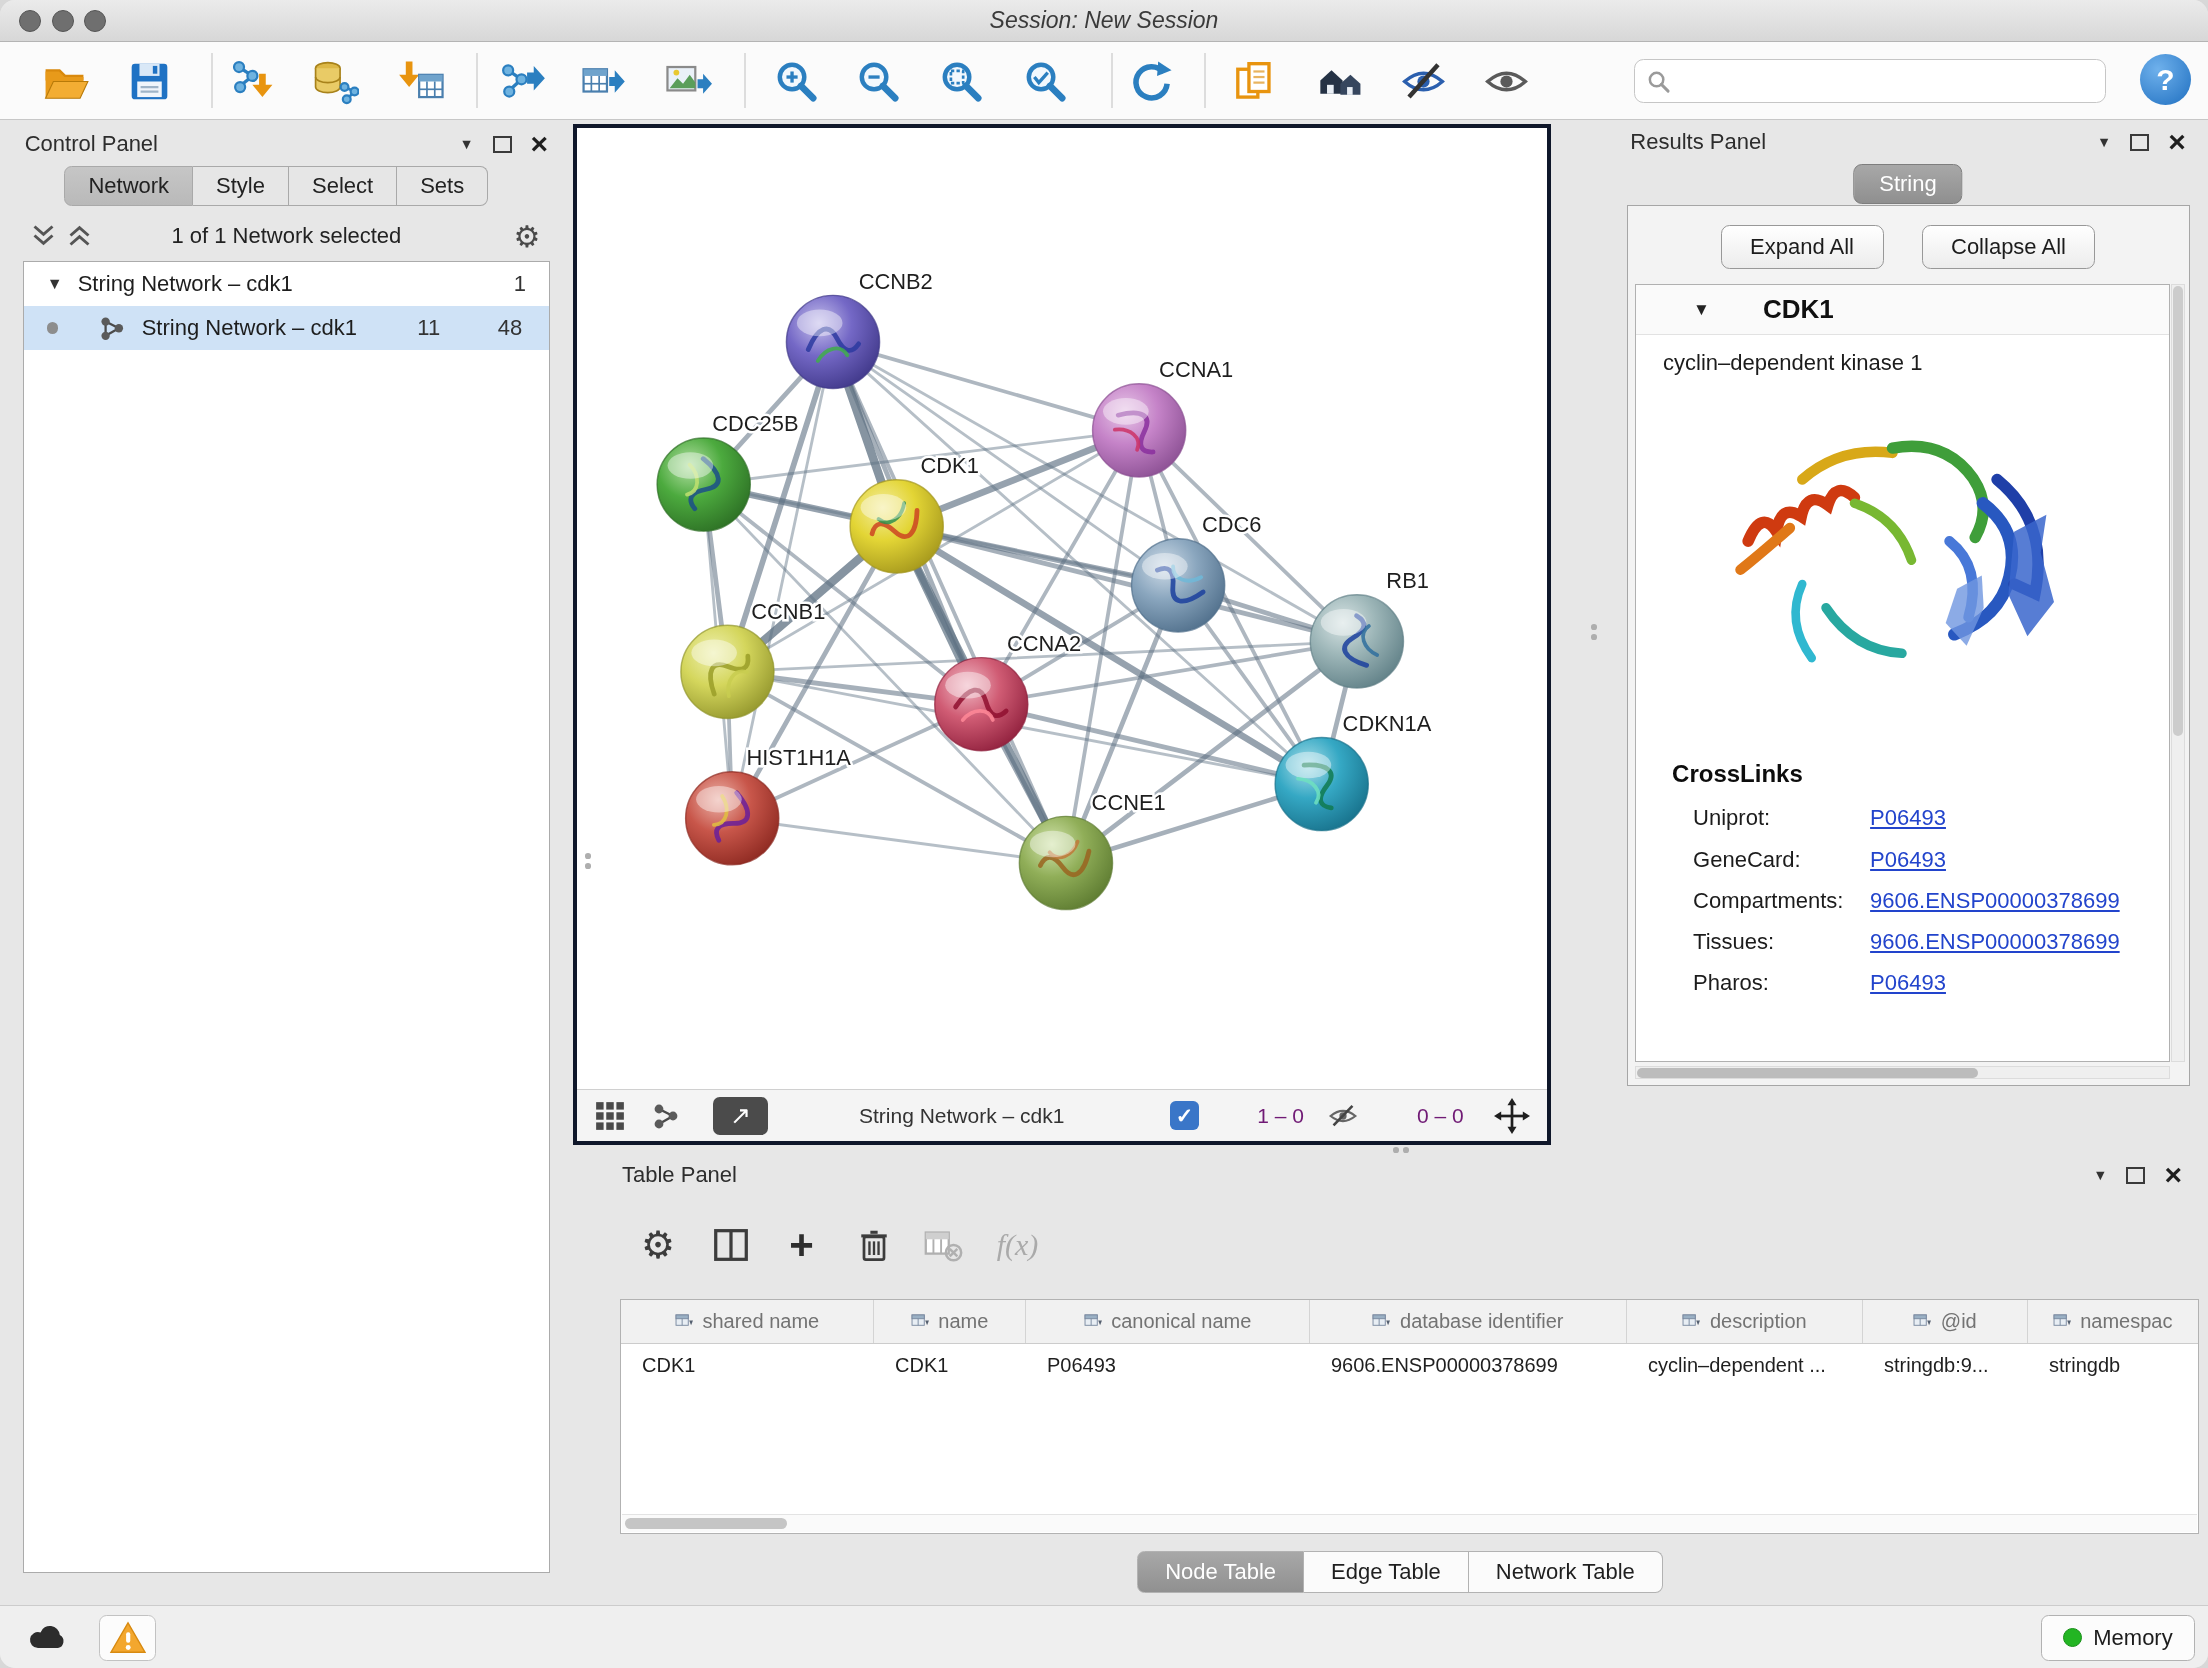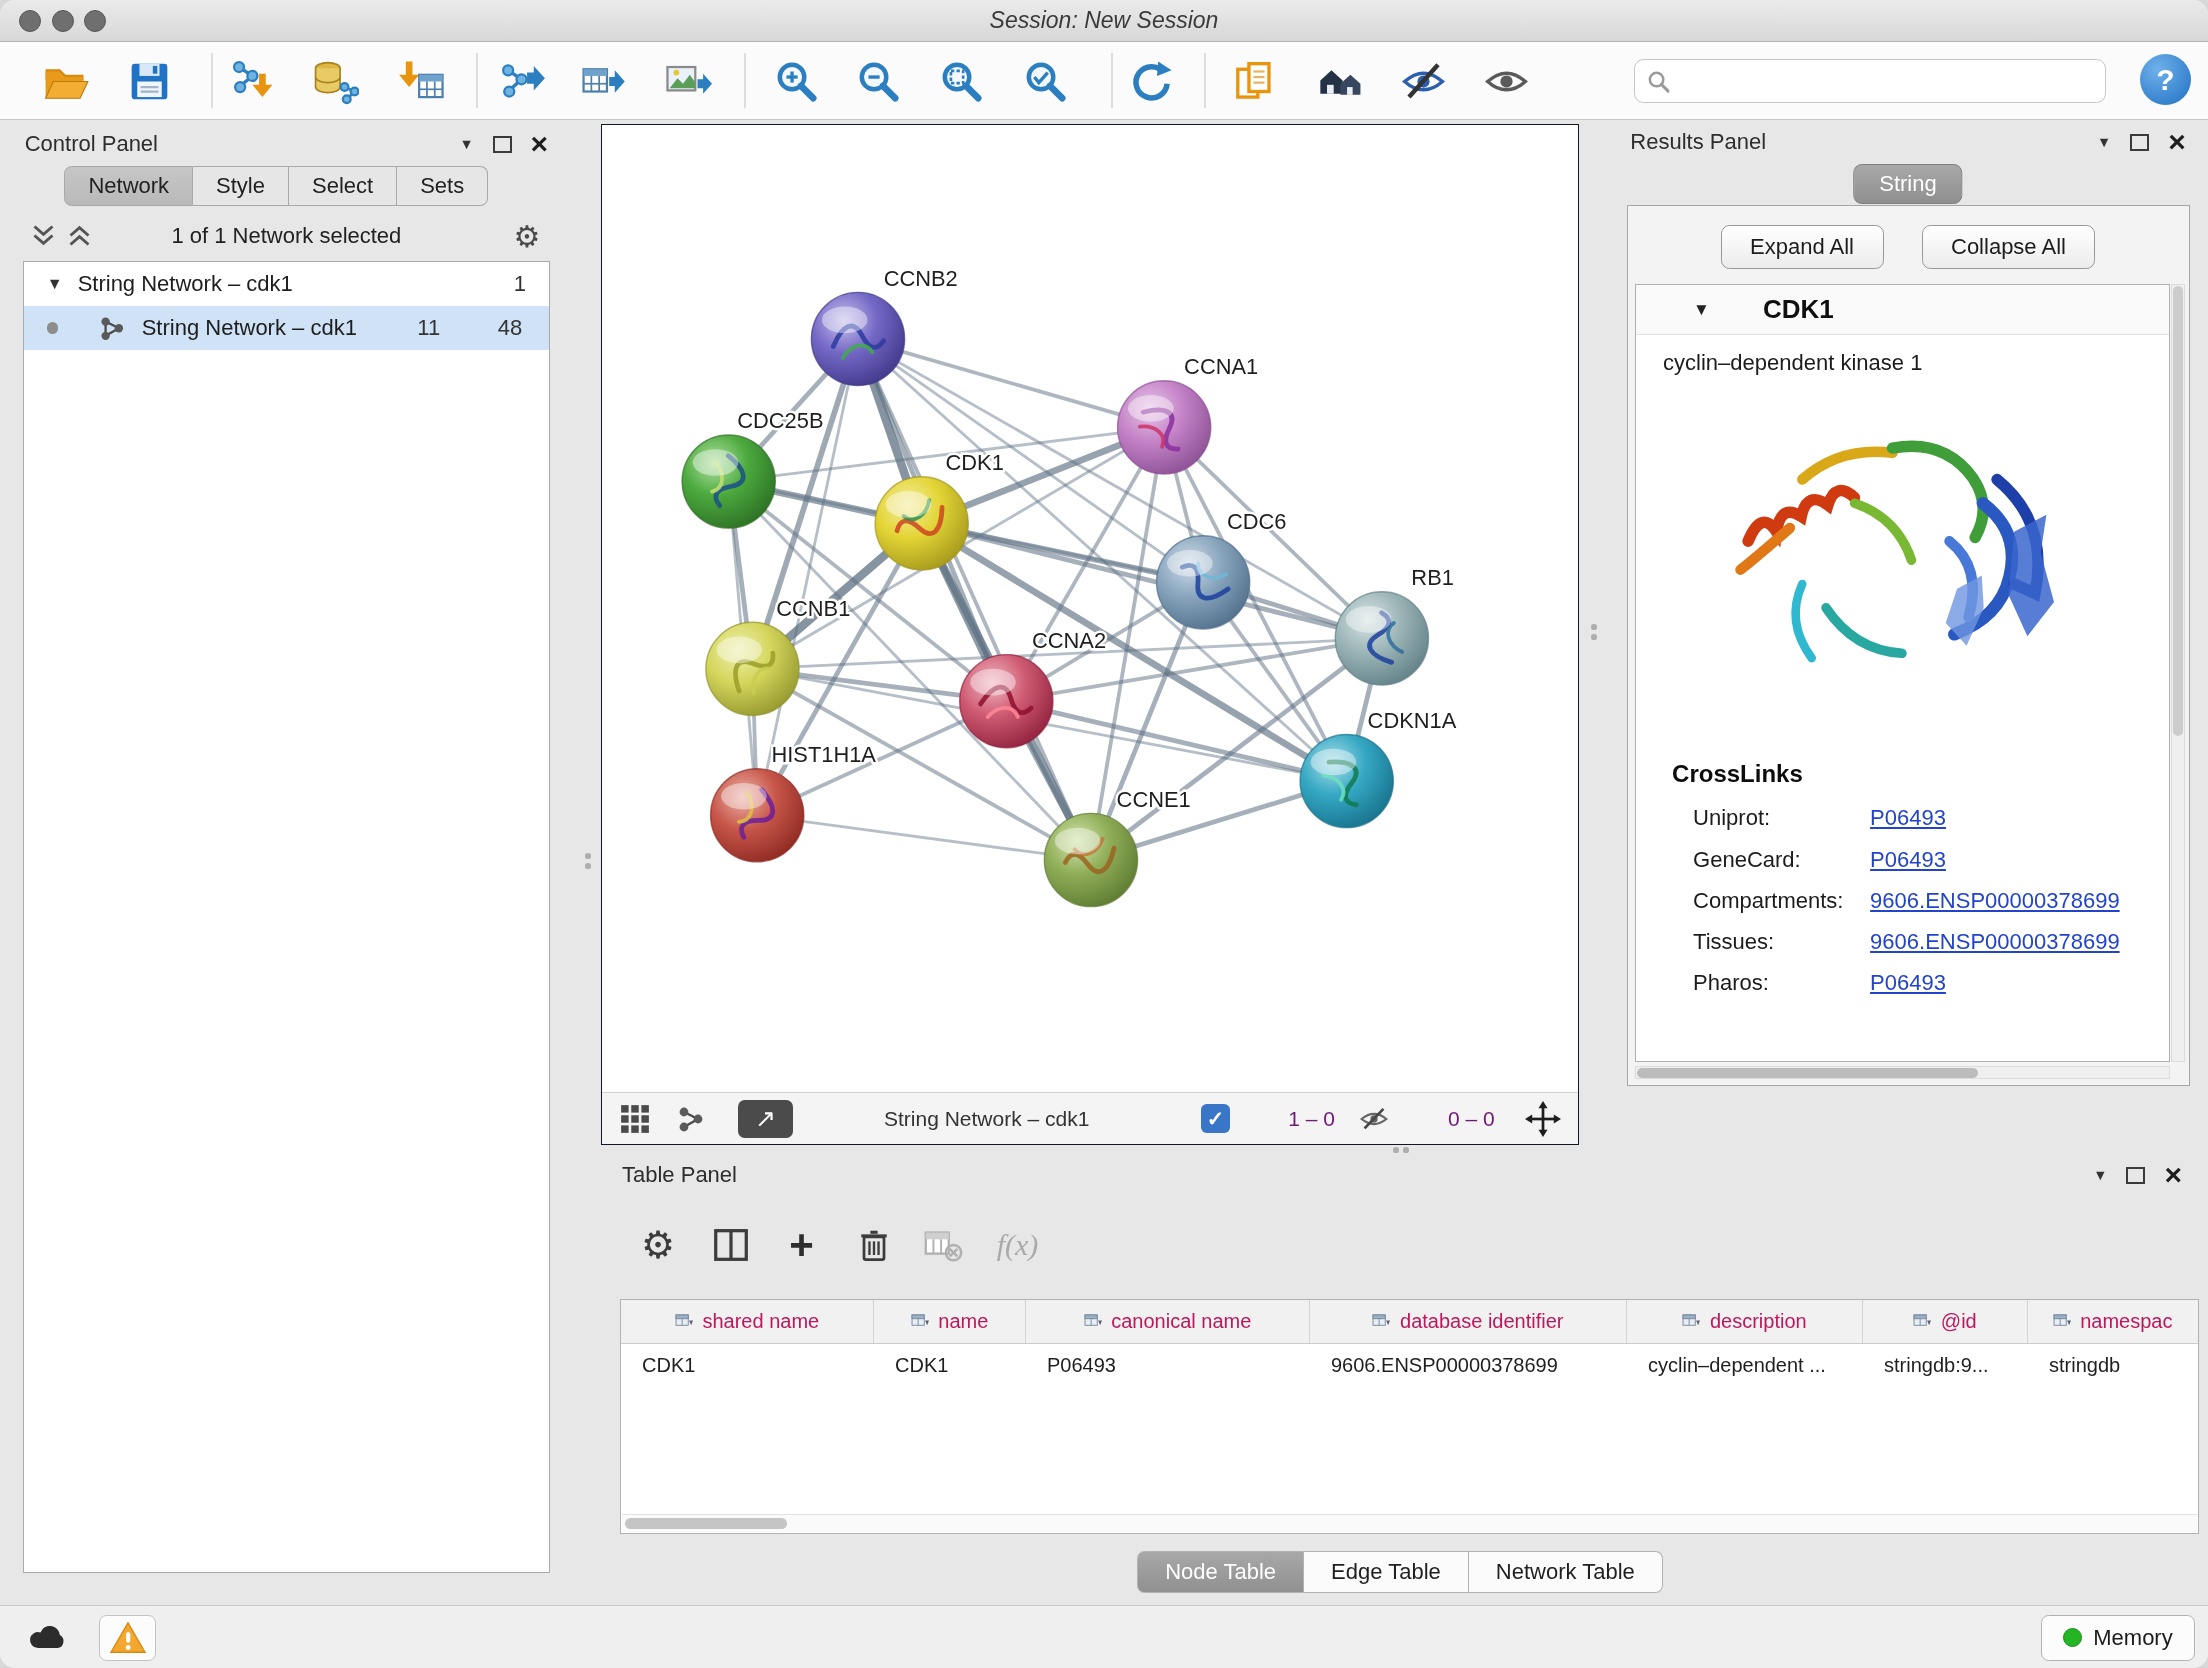--- a/index.html
+++ b/index.html
@@ -37,21 +37,21 @@
   .cp-statusrow{position:absolute;left:0;top:88px;width:100%;height:44px;}
   .cp-status{line-height:44px;text-align:center;font-size:22px;color:#222;}
   .cp-tree{position:absolute;left:11.4px;top:135px;right:11.4px;bottom:1.9px;background:#fff;border:1px solid #ababab;box-sizing:border-box;}
   .tree-row{display:flex;align-items:center;height:44px;font-size:22px;color:#1d1d1d;padding:0 23px;gap:15px;}
   .tree-row.sel{background:#cfe2f6;}
   .tree-count{margin-left:auto;color:#333;}
   .tree-dot{width:11.4px;height:11.4px;border-radius:50%;background:#8d8d8d;flex:none;}
   .tn{width:67px;text-align:right;color:#333;}
 
   
-  .network-view{position:absolute;left:601px;top:124px;width:978px;height:1021px;background:#fff;border:1px solid #0f172a;box-sizing:border-box;}
+  .network-view{position:absolute;left:573px;top:124px;width:978px;height:1021px;background:#fff;border:4px solid #0f172a;box-sizing:border-box;}
   #net-svg{position:absolute;left:0;top:0;}
   .netbar{position:absolute;left:0;bottom:0;width:100%;height:52px;background:#f4f4f4;border-top:1px solid #d0d0d0;box-sizing:border-box;display:flex;align-items:center;padding:0 17px;}
   .nb-darkbtn{width:55px;height:38px;background:#4b4b4b;border-radius:6.7px;color:#fff;font-size:25px;display:flex;align-items:center;justify-content:center;margin-left:32px;}
   .nb-title{font-size:21px;color:#333;margin-left:91px;}
   .nb-right{margin-left:auto;display:flex;align-items:center;gap:13.3px;}
   .nb-num{font-size:21px;color:#701a75;margin-left:45px;}
   .nb-check{width:28.5px;height:28.5px;background:#3a76c8;border-radius:5.7px;color:#fff;font-size:21px;font-weight:700;display:flex;align-items:center;justify-content:center;}
 
   
   .results-panel{position:absolute;left:1617px;top:124px;width:582px;height:1033px;}
@@ -74,21 +74,21 @@
   .rp-hscroll{position:absolute;left:7.6px;right:19px;bottom:5.7px;height:13.3px;background:#efefef;border:1px solid #dcdcdc;box-sizing:border-box;}
   .rp-hthumb{margin:1px;width:64%;height:9.5px;background:#bcbcbc;border-radius:5.7px;}
 
   
   .table-panel{position:absolute;left:603px;top:1157px;width:1594px;height:439px;}
   .tp-toolbtn{position:absolute;top:61px;width:53px;height:53px;display:flex;align-items:center;justify-content:center;}
   .tp-fx{font-family:"Liberation Serif",serif;font-style:italic;font-size:30px;color:#aaa;}
   .tp-plus{font-size:42px;font-weight:700;color:#2e2e2e;line-height:1;}
   .tp-table{position:absolute;left:17px;top:142px;width:1579px;height:235px;border:1px solid #b2b2b2;background:#fff;box-sizing:border-box;overflow:hidden;}
   .tp-head{display:flex;height:43px;background:#f1f1f1;border-bottom:1px solid #cccccc;overflow:hidden;}
-  .tp-hcell{display:flex;align-items:center;justify-content:center;gap:8.6px;font-size:20px;color:#be185d;border-right:1px solid #d4d4d4;box-sizing:border-box;flex:none;}
+  .tp-hcell{display:flex;align-items:center;justify-content:center;gap:8.6px;font-size:20px;color:#737373;border-right:1px solid #d4d4d4;box-sizing:border-box;flex:none;}
   .tp-hcell:last-child{border-right:none;}
   .tp-row{display:flex;height:42px;align-items:center;}
   .tp-cell{padding-left:21px;font-size:20px;color:#1f1f1f;box-sizing:border-box;white-space:nowrap;overflow:hidden;flex:none;}
   .tp-hscroll{position:absolute;left:1px;right:1px;bottom:1px;height:17px;background:#fafafa;border-top:1px solid #e3e3e3;}
   .tp-hthumb{position:absolute;left:2.9px;top:2.9px;width:162px;height:11.4px;background:#c5c5c5;border-radius:5.7px;}
   .tp-tabs{position:absolute;left:0;right:0;top:394px;display:flex;justify-content:center;}
   .tp-tab{height:40px;padding:0 27px;font-size:22px;display:flex;align-items:center;background:#fbfbfb;border:1px solid #b2b2b2;border-left:none;color:#1f1f1f;}
   .tp-tab:first-child{border-left:1px solid #b2b2b2;border-radius:7.6px 0 0 7.6px;}
   .tp-tab:last-child{border-radius:0 7.6px 7.6px 0;}
   .tp-tab.sel{background:linear-gradient(#a8a8a8,#909090);color:#fff;}

